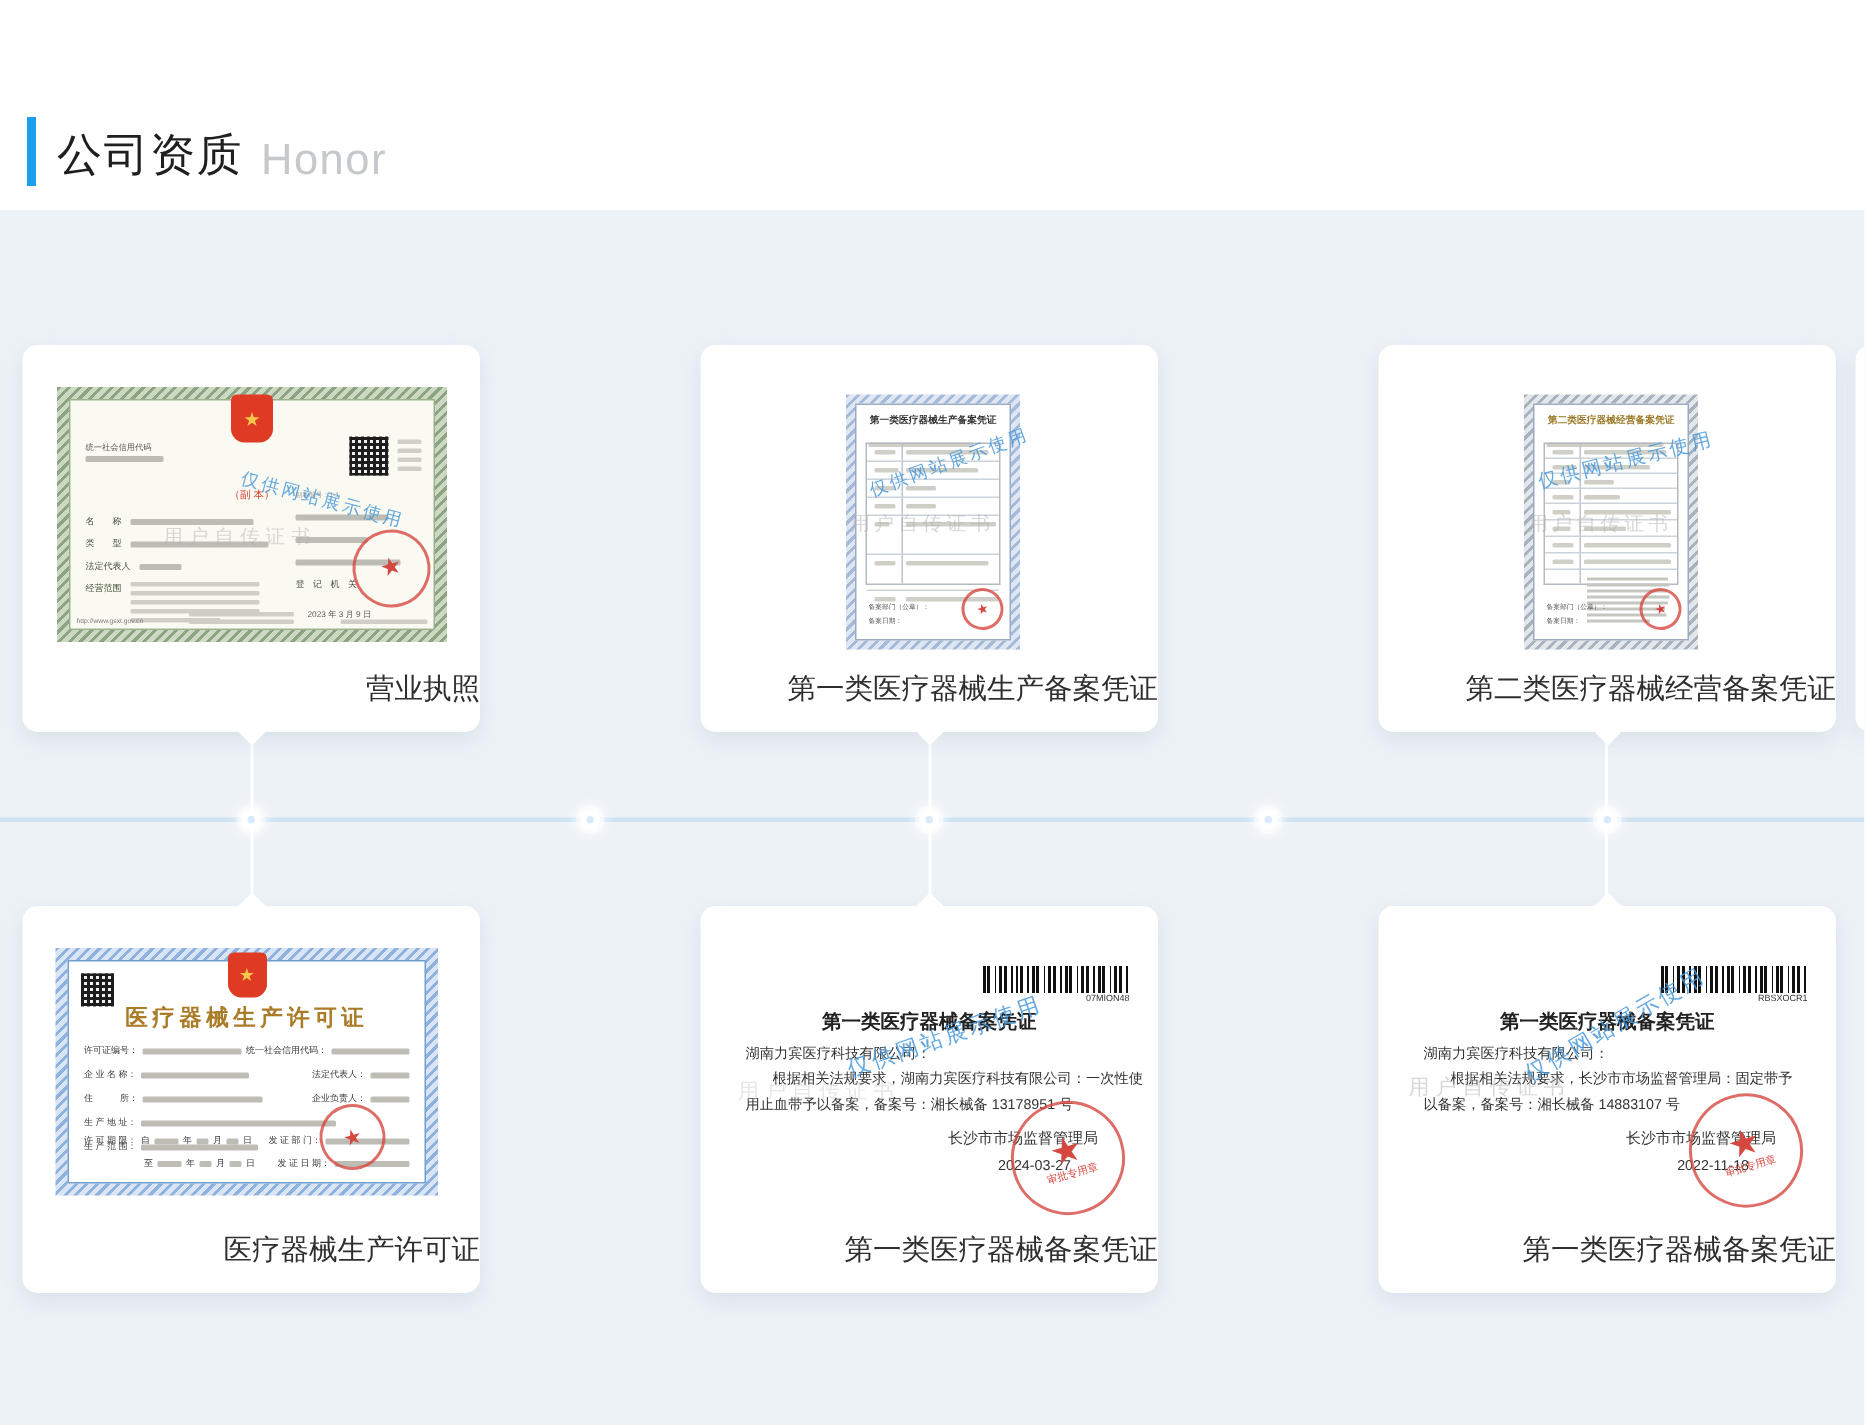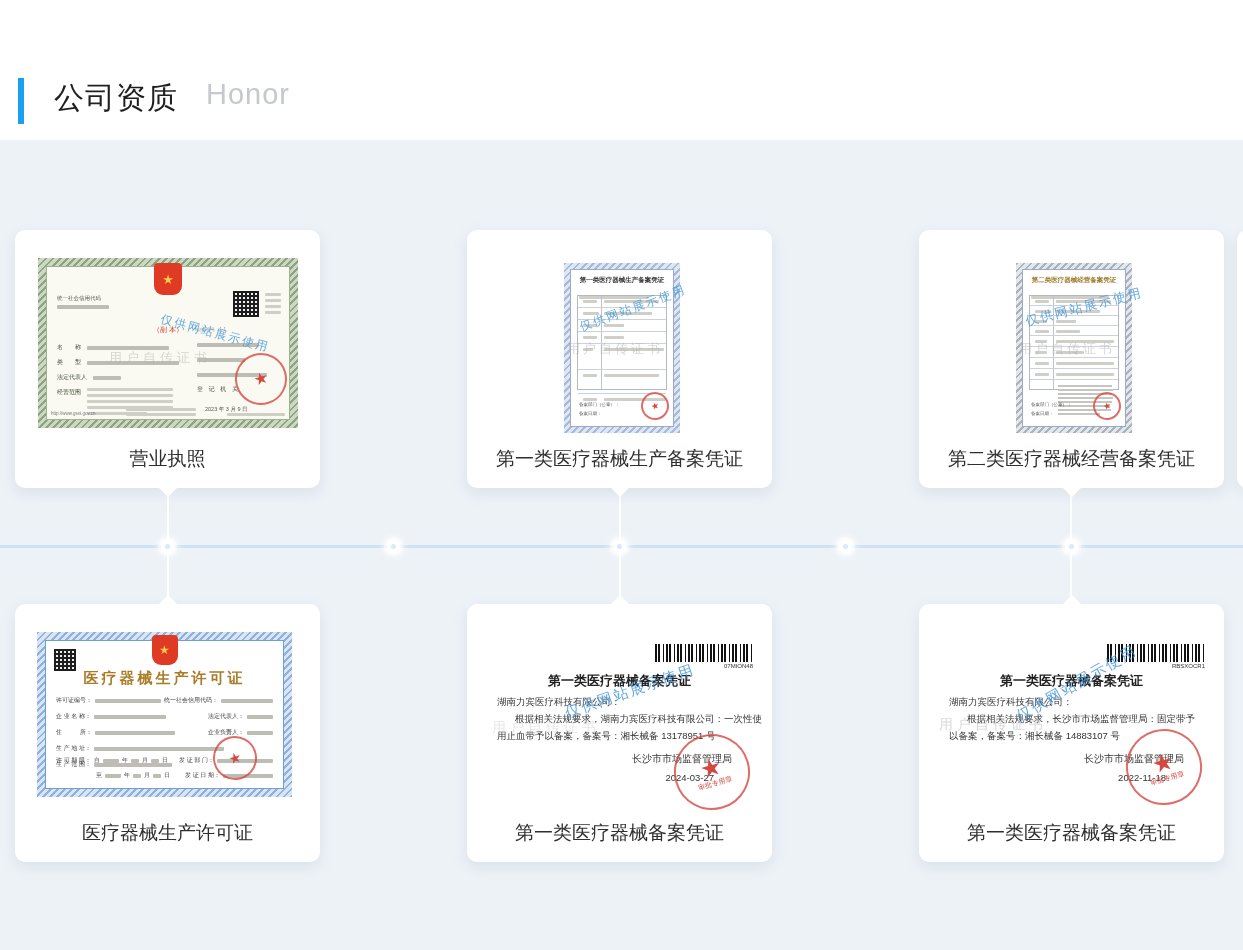--- a/index.html
+++ b/index.html
@@ -2,21 +2,21 @@
 <html><head>
 <meta charset="utf-8">
 <style>
   * { margin:0; padding:0; box-sizing:border-box; }
   html,body { background:#fff; }
   .page {
     position:relative; width:1243px; height:950px; overflow:hidden;
     background:#fff; font-family:"Liberation Sans","DejaVu Sans",sans-serif;
   }
   
-  .heading { position:absolute; left:18px; top:78px; display:flex; align-items:flex-start;gap:16px; }
+  .heading { position:absolute; left:18px; top:78px; display:flex; align-items:flex-end; }
   .accent-bar { width:6px; height:46px; background:#1b9ff0; }
   .heading-text { margin-left:14px; font-size:30px; font-weight:500; color:#1f1f1f; letter-spacing:1px; }
   .heading-en { margin-left:12px; font-size:29px; font-weight:400; color:#c5c9cc; letter-spacing:1px; }
 
   
   .section { position:absolute; left:0; top:140px; width:1243px; height:810px; background:#edf2f7; }
 
   
   .h-line { position:absolute; left:0; top:405px; width:1243px; height:3px; background:#cde2f3; }
   .v-line { position:absolute; top:348px; width:2px; height:116px; background:rgba(255,255,255,.95); }
@@ -24,21 +24,21 @@
           box-shadow:0 0 0 3px rgba(255,255,255,.45), 0 0 9px 3px rgba(255,255,255,.95); }
   .node::after { content:""; position:absolute; left:4px; top:4px; width:5px; height:5px; border-radius:50%; background:#d8eafc; }
 
   
   .card { position:absolute; width:305px; height:258px; background:#fff; border-radius:10px;
           box-shadow:0 5px 14px rgba(125,148,173,.18); }
   .tail-down { position:absolute; bottom:-9px; left:50%; margin-left:-9px; width:0; height:0;
                border-left:9px solid transparent; border-right:9px solid transparent; border-top:9px solid #fff; }
   .tail-up { position:absolute; top:-9px; left:50%; margin-left:-9px; width:0; height:0;
              border-left:9px solid transparent; border-right:9px solid transparent; border-bottom:9px solid #fff; }
-  .caption { position:absolute; left:0; right:0; bottom:16px; text-align:center; font-size:19px; color:#2f2f2f; }
+  .caption { position:absolute; left:0; right:0; bottom:16px; text-align:right; font-size:19px; color:#2f2f2f; }
   .card-sliver { position:absolute; left:1237px; top:90px; width:10px; height:258px; background:#fff;
                  border-radius:10px 0 0 10px; box-shadow:0 5px 14px rgba(125,148,173,.18); }
 
   
   .bar { display:inline-block; height:4px; background:#bdbdb5; border-radius:1px; vertical-align:middle; }
   .bar.lt { background:#cfcfc8; height:3px; }
   .dense i { display:block; height:2px; background:#c6c6c0; margin:2px 2px; }
 
   
   .wm-blue { position:absolute; color:rgba(72,153,219,.85); white-space:nowrap; pointer-events:none; }

